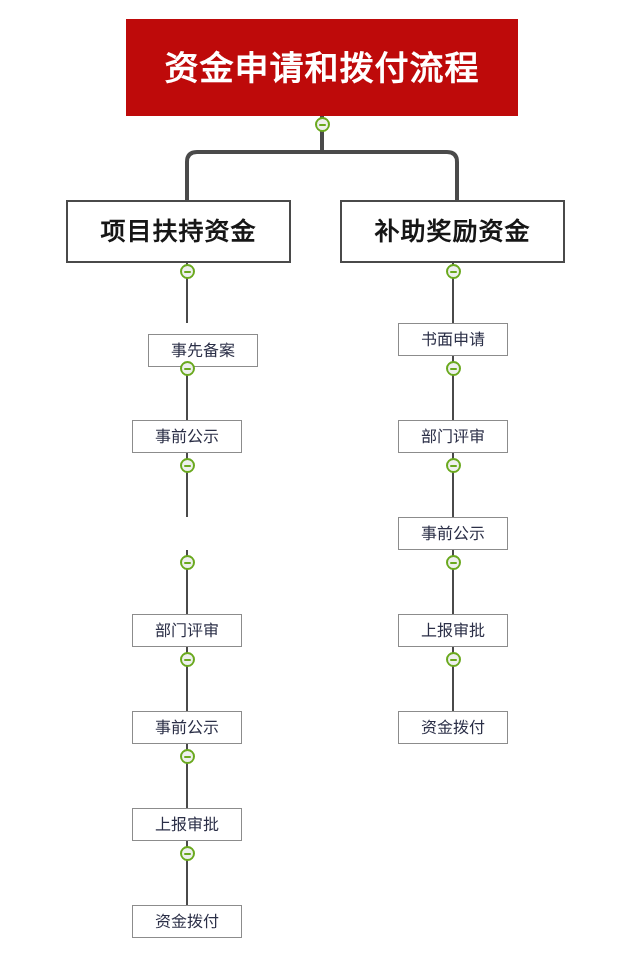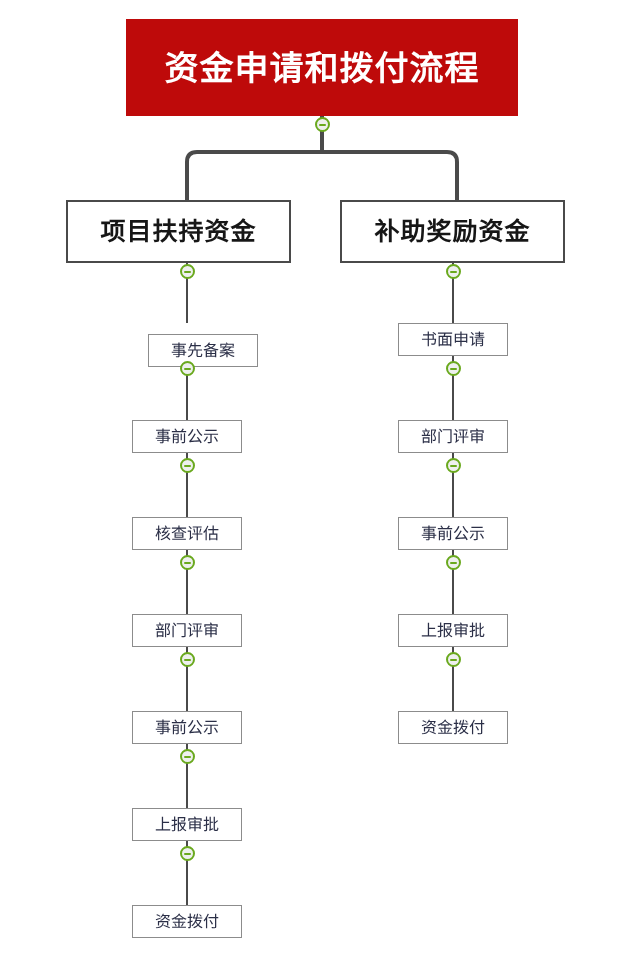--- a/index.html
+++ b/index.html
@@ -171,23 +171,20 @@
   <div class="leaf-node" style="left:148px; top:323px;margin-top:11px;">
     <span class="leaf-label">事先备案</span>
   </div>
   <div class="toggle-icon" style="left:179.5px; top:361px;"></div>
 
   <div class="leaf-node" style="left:132px; top:420px;">
     <span class="leaf-label">事前公示</span>
   </div>
   <div class="toggle-icon" style="left:179.5px; top:458px;"></div>
 
-  <div class="leaf-node" style="left:132px; top:517px;">
-    <span class="leaf-label">核查评估</span>
-  </div>
   <div class="toggle-icon" style="left:179.5px; top:555px;"></div>
 
   <div class="leaf-node" style="left:132px; top:614px;">
     <span class="leaf-label">部门评审</span>
   </div>
   <div class="toggle-icon" style="left:179.5px; top:652px;"></div>
 
   <div class="leaf-node" style="left:132px; top:711px;">
     <span class="leaf-label">事前公示</span>
   </div>

